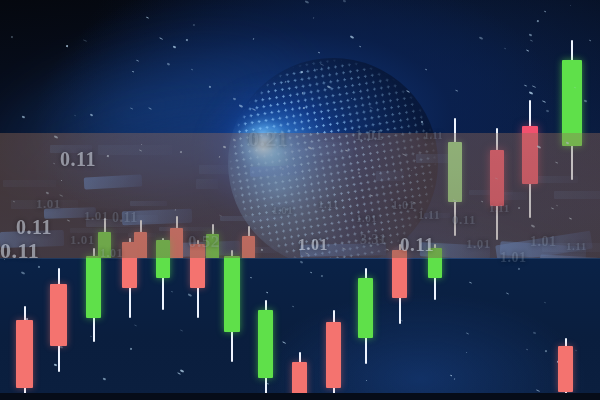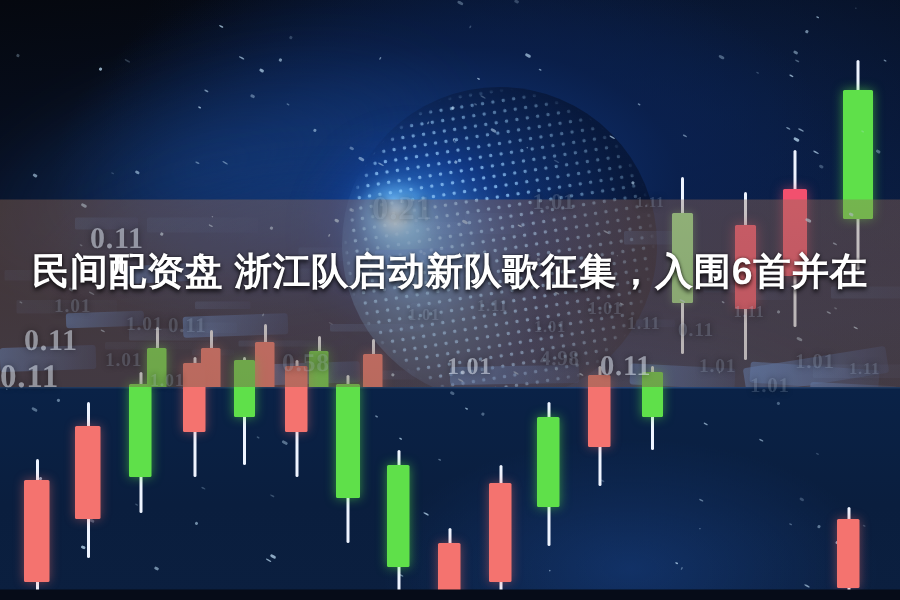--- a/index.html
+++ b/index.html
@@ -520,36 +520,35 @@
       <div class="num bright" style="left: 60px; top: 148px; font-size: 20px;">0.11</div>
       <div class="num dim" style="left: 248px; top: 126px; font-size: 22px;">0.21</div>
       <div class="num dim" style="left: 355px; top: 127px; font-size: 15px;">1.01</div>
       <div class="num dim" style="left: 36px; top: 196px; font-size: 13px;">1.01</div>
       <div class="num dim" style="left: 84px; top: 208px; font-size: 13px;">1.01</div>
       <div class="num bright" style="left: 16px; top: 216px; font-size: 20px;">0.11</div>
       <div class="num bright" style="left: 0px; top: 238px; font-size: 22px;">0.11</div>
       <div class="num dim" style="left: 70px; top: 232px; font-size: 13px;">1.01</div>
       <div class="num dim" style="left: 112px; top: 210px; font-size: 14px;">0.11</div>
       <div class="num dim" style="left: 100px; top: 246px; font-size: 12px;">1.01</div>
-      <div class="num dim" style="left: 360px; top: 232px; font-size: 14px;">4.98</div>
-      <div class="num dim" style="left: 188px; top: 232px; font-size: 17px;">0.58</div>
+      <div class="num dim" style="left: 360px; top: 232px; font-size: 14px;">3.31</div>
+      <div class="num dim" style="left: 188px; top: 232px; font-size: 17px;">0.52</div>
       <div class="num bright" style="left: 298px; top: 236px; font-size: 16px;">1.01</div>
       <div class="num bright" style="left: 400px; top: 234px; font-size: 19px;">0.11</div>
       <div class="num dim" style="left: 466px; top: 236px; font-size: 13px;">1.01</div>
       <div class="num dim" style="left: 530px; top: 234px; font-size: 14px;">1.01</div>
       <div class="num dim" style="left: 566px; top: 240px; font-size: 11px;">1.11</div>
       <div class="num dim" style="left: 500px; top: 250px; font-size: 14px;">1.01</div>
       <div class="num dim" style="left: 418px; top: 208px; font-size: 12px;">1.11</div>
       <div class="num dim" style="left: 452px; top: 212px; font-size: 13px;">0.11</div>
       <div class="num dim" style="left: 392px; top: 198px; font-size: 12px;">1.01</div>
       <div class="num dim" style="left: 318px; top: 198px; font-size: 11px;">1.11</div>
       <div class="num dim" style="left: 272px; top: 204px; font-size: 11px;">1.01</div>
       <div class="num dim" style="left: 356px; top: 212px; font-size: 11px;">1.01</div>
       <div class="num dim" style="left: 489px; top: 202px; font-size: 11px;">1.11</div>
       <div class="num dim" style="left: 424px; top: 130px; font-size: 10px;">1.11</div>
     </div>
 
   <div id="headline">
-    <span class="l1">民间配资盘 浙江队启动新队歌征集，入围6首并在</span>
   </div>
 
   <div id="bottomEdge"></div>
 </div>
 
 </body></html>

